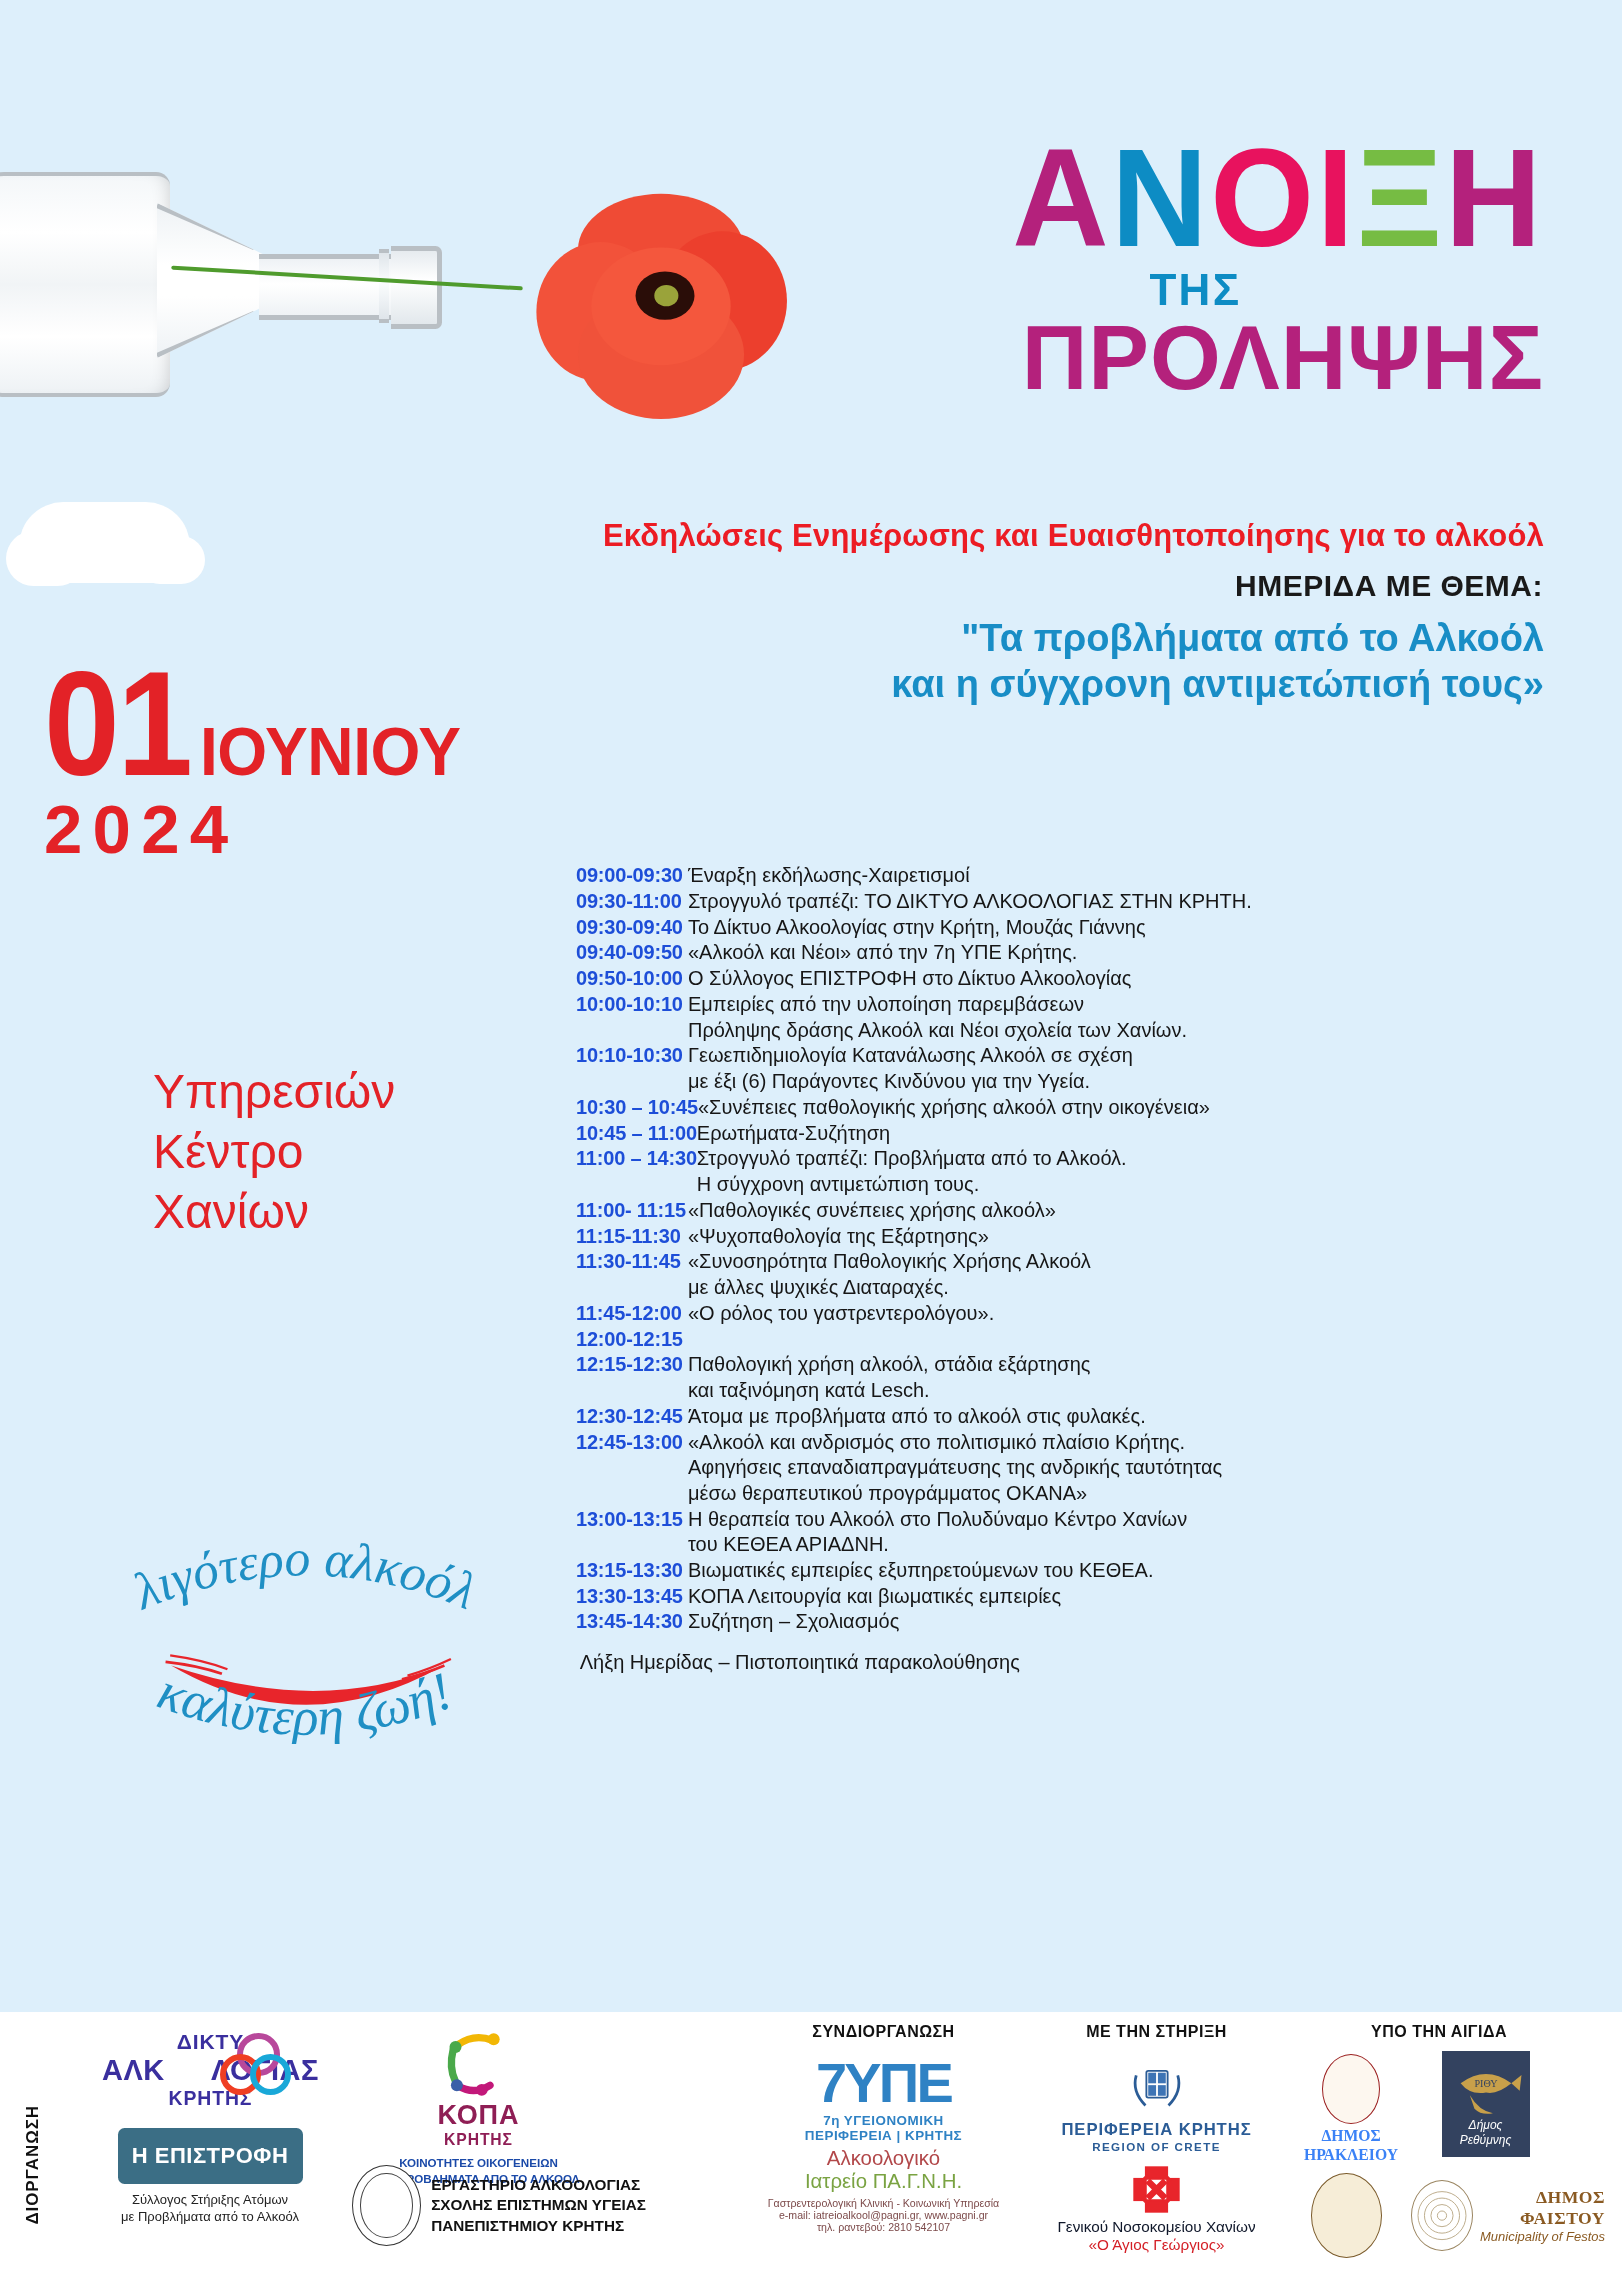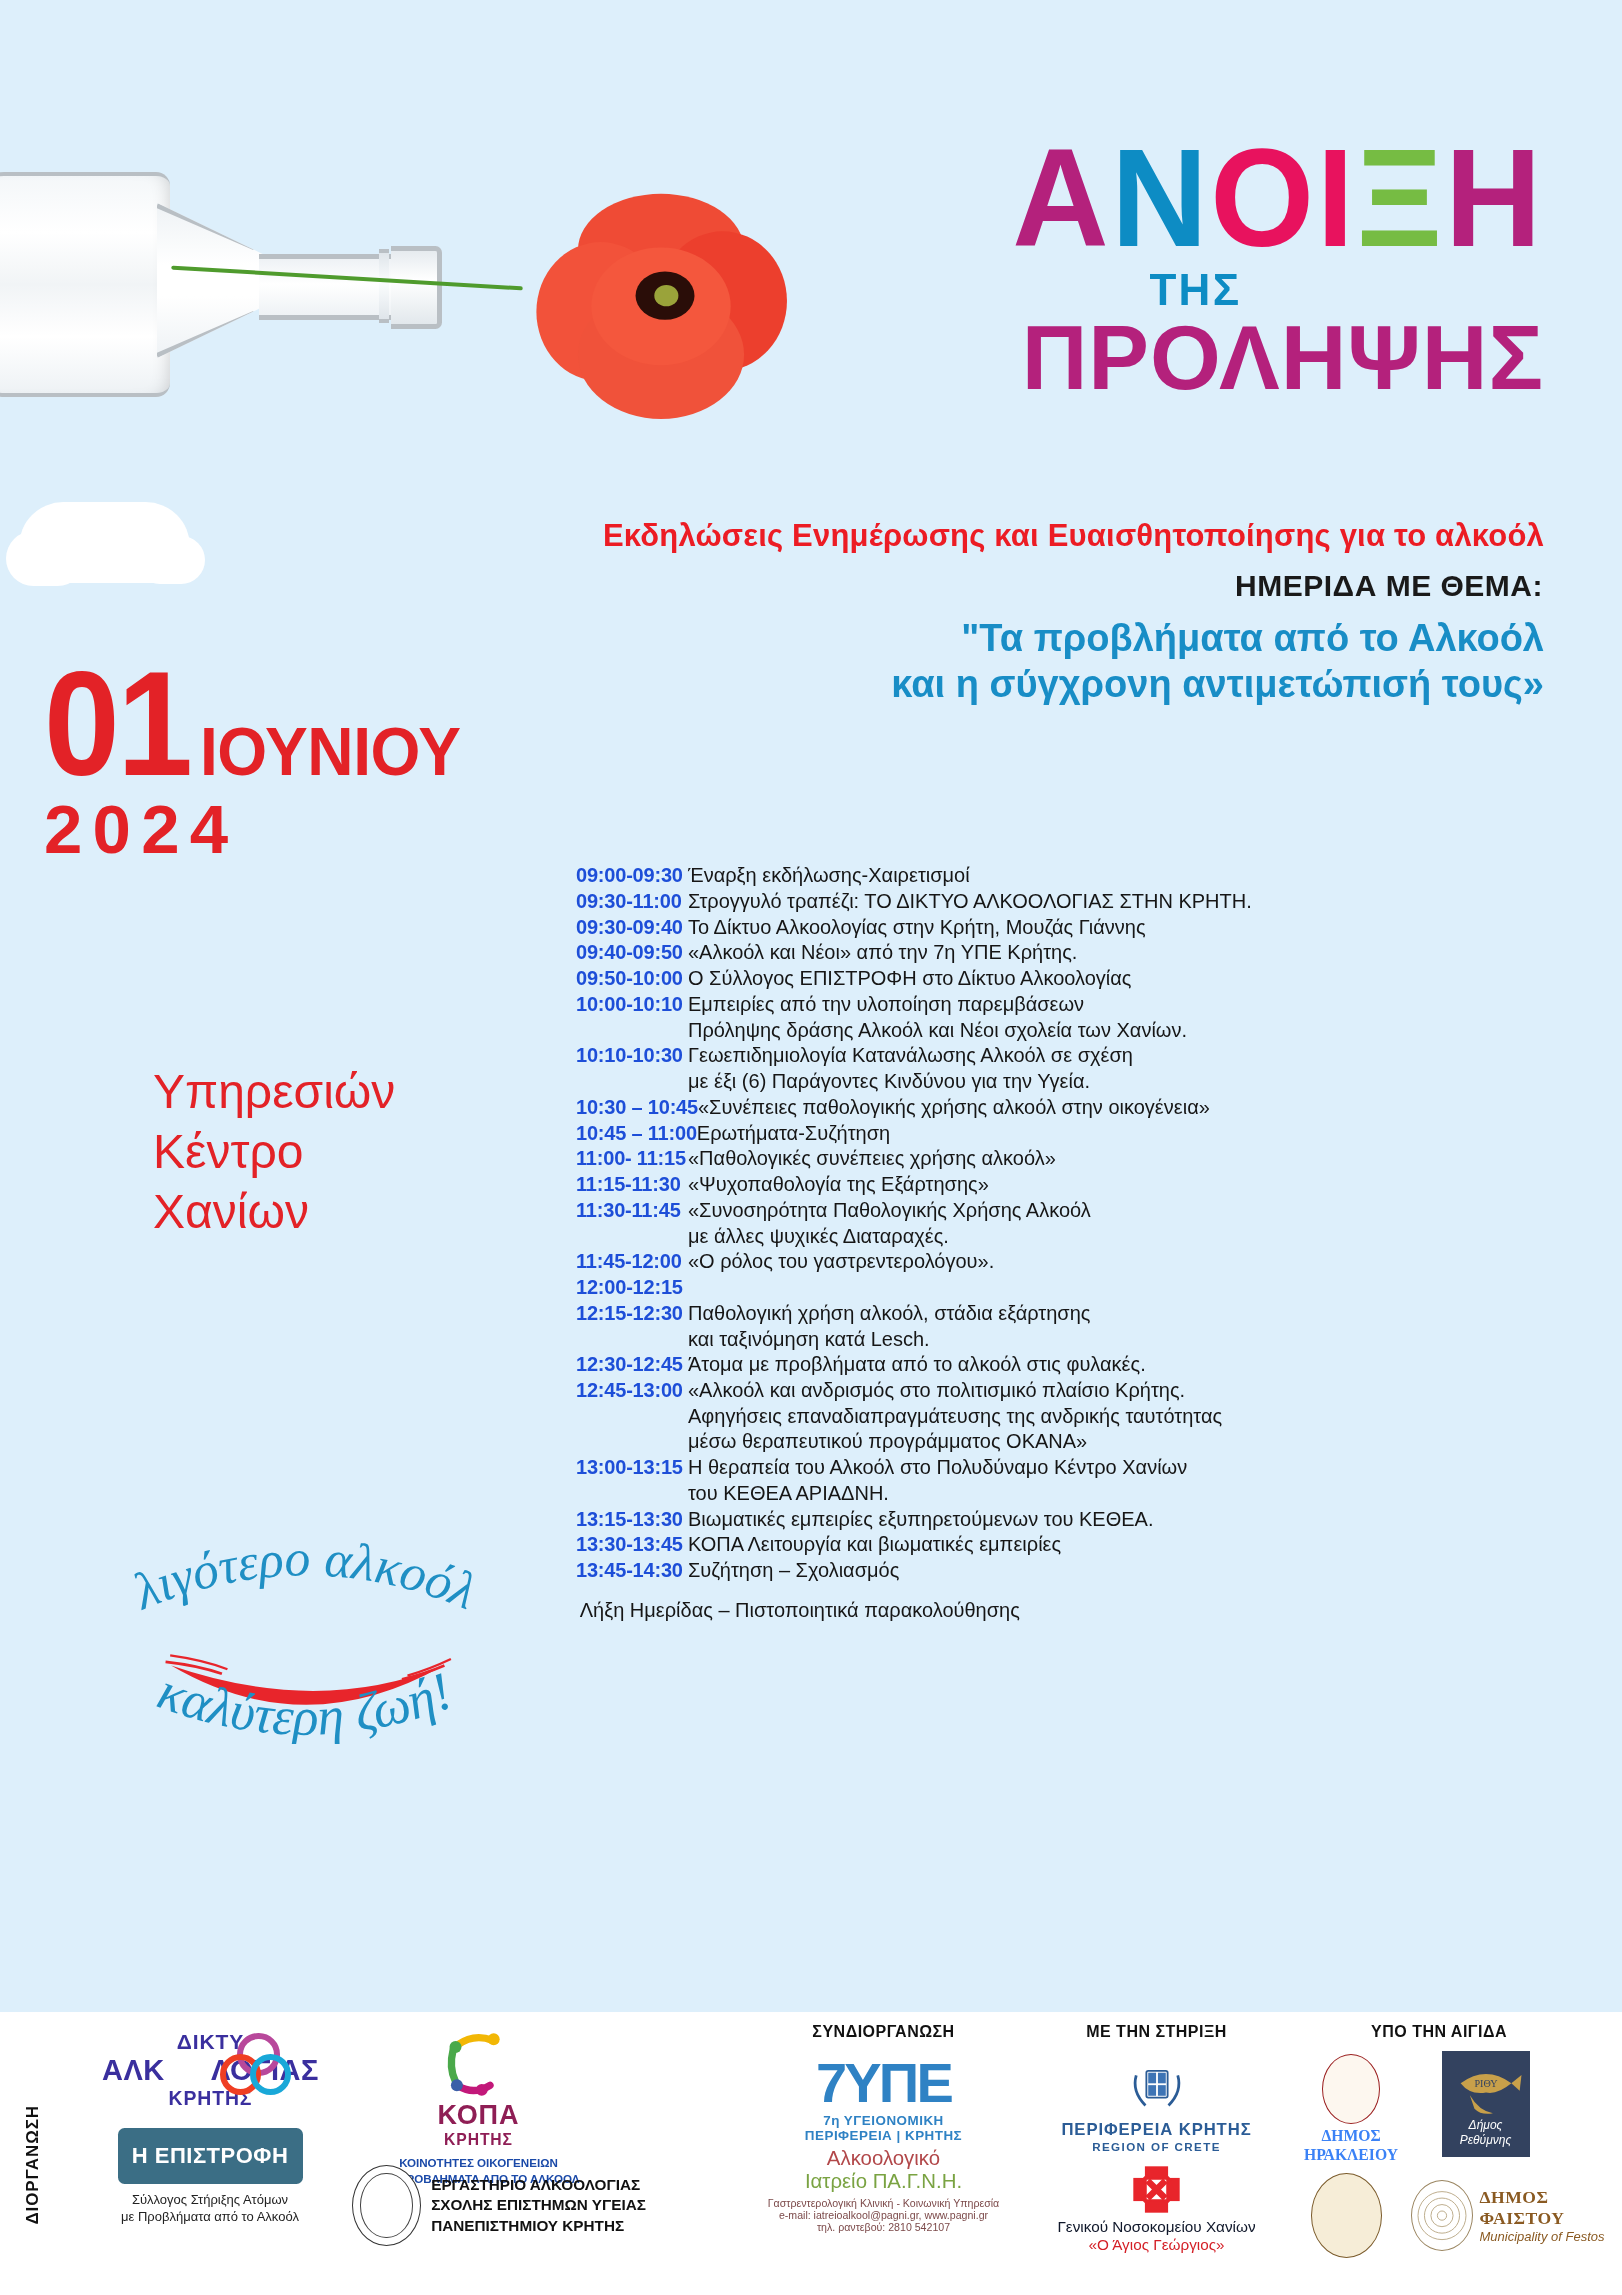--- a/index.html
+++ b/index.html
@@ -248,21 +248,21 @@
   .rethymno .nm { color:#fff; font-size:12px; position:absolute; bottom:10.2px; left:0; right:0; font-style:italic; }
 
   .gortyna { left:0px; top:119px; width:139px; }
   .gortyna .oval { width:69px; height:83px; border-color:#7a5a2a; background:#f6edd7; }
 
   .festos { left:134px; top:126px; width:194px; display:flex; align-items:center; gap:6.5px; }
   .festos .disc {
     width:60px; height:69px; border-radius:50%; border:0.9px solid #9a8560; background:#fff;
     flex:0 0 auto; position:relative;
   }
-  .festos .tx { text-align:left; }
+  .festos .tx { text-align:right; }
   .festos .n1 { font-size:17.6px; font-weight:700; color:#8a5a22; font-family:"Liberation Serif", serif; letter-spacing:0.5px; }
   .festos .n2 { font-size:13px; color:#8a5a22; font-style:italic; }
 </style>
 </head>
 <body>
 
 <div class="poster">
 
   <div class="bottle-wrap">
     <div class="bottle-body"></div>
@@ -389,20 +389,27 @@
             <div>«Συνέπειες παθολογικής χρήσης αλκοόλ στην οικογένεια»</div>
           </div>
         </div>
         <div class="p-row">
           <div class="p-time">10:45 – 11:00</div>
           <div class="p-text">
             <div>Ερωτήματα-Συζήτηση</div>
           </div>
         </div>
         <div class="p-row">
+          <div class="p-time">11:00 – 14:30</div>
+          <div class="p-text">
+            <div>Στρογγυλό τραπέζι: Προβλήματα από το Αλκοόλ.</div>
+            <div>Η σύγχρονη αντιμετώπιση τους.</div>
+          </div>
+        </div>
+        <div class="p-row">
           <div class="p-time">11:00- 11:15</div>
           <div class="p-text">
             <div>«Παθολογικές συνέπειες χρήσης αλκοόλ»</div>
           </div>
         </div>
         <div class="p-row">
           <div class="p-time">11:15-11:30</div>
           <div class="p-text">
             <div>«Ψυχοπαθολογία της Εξάρτησης»</div>
           </div>

